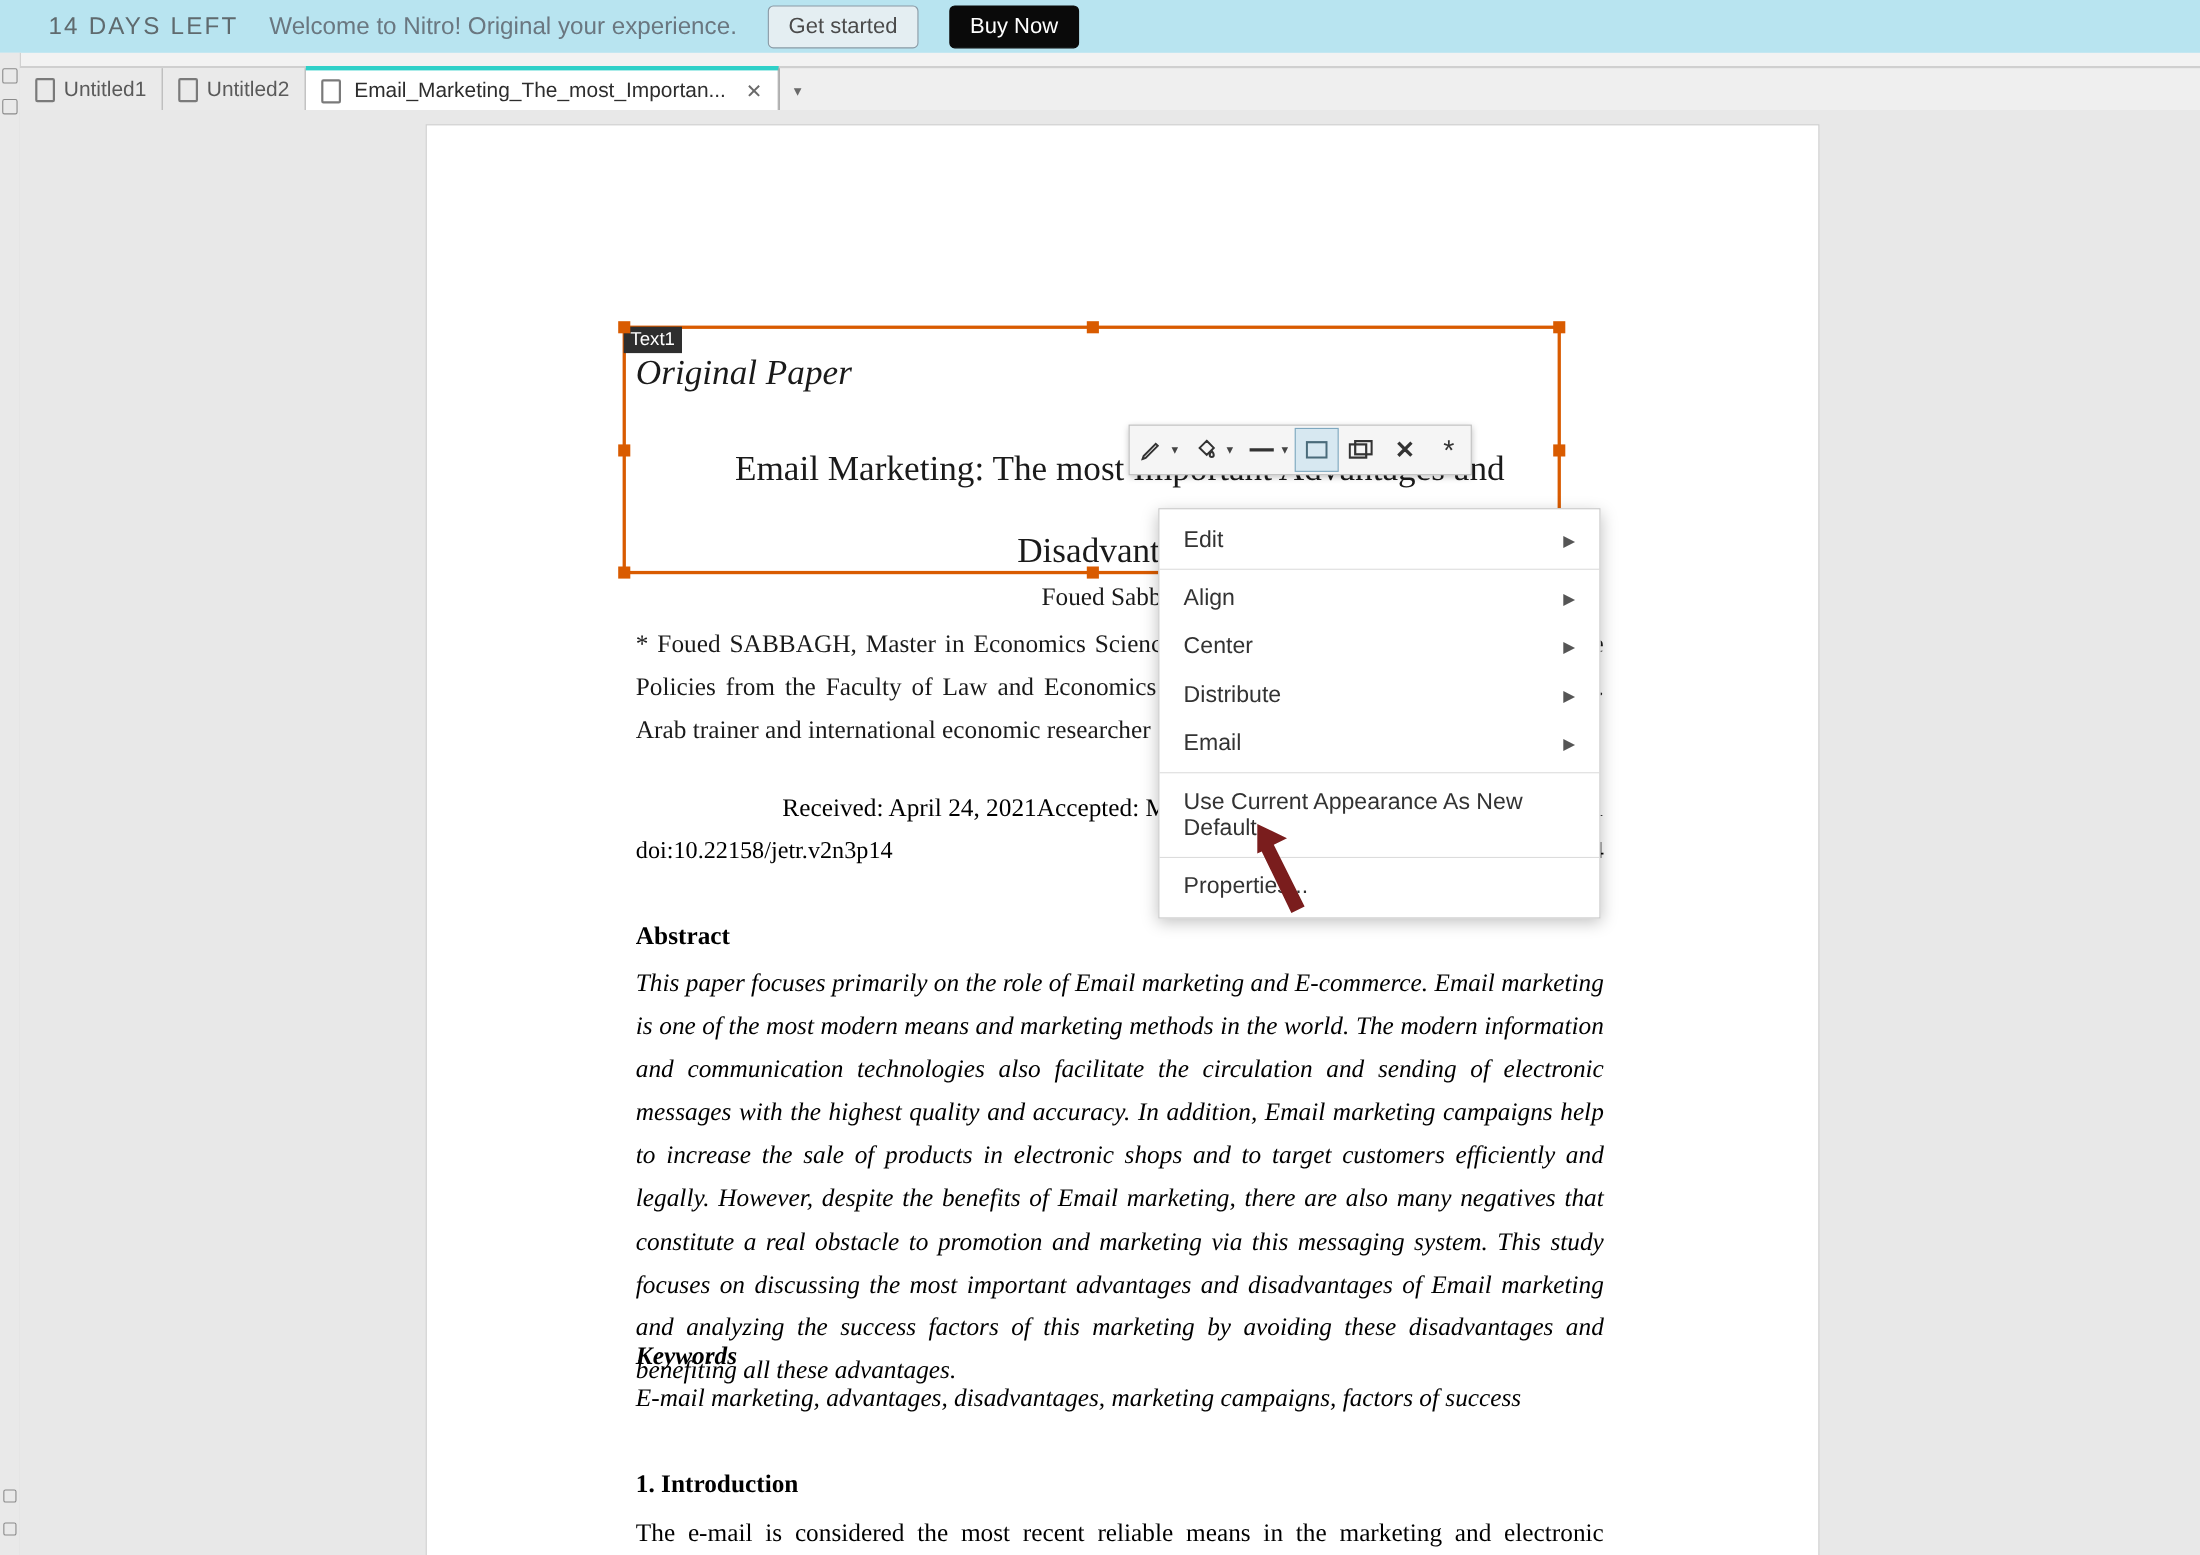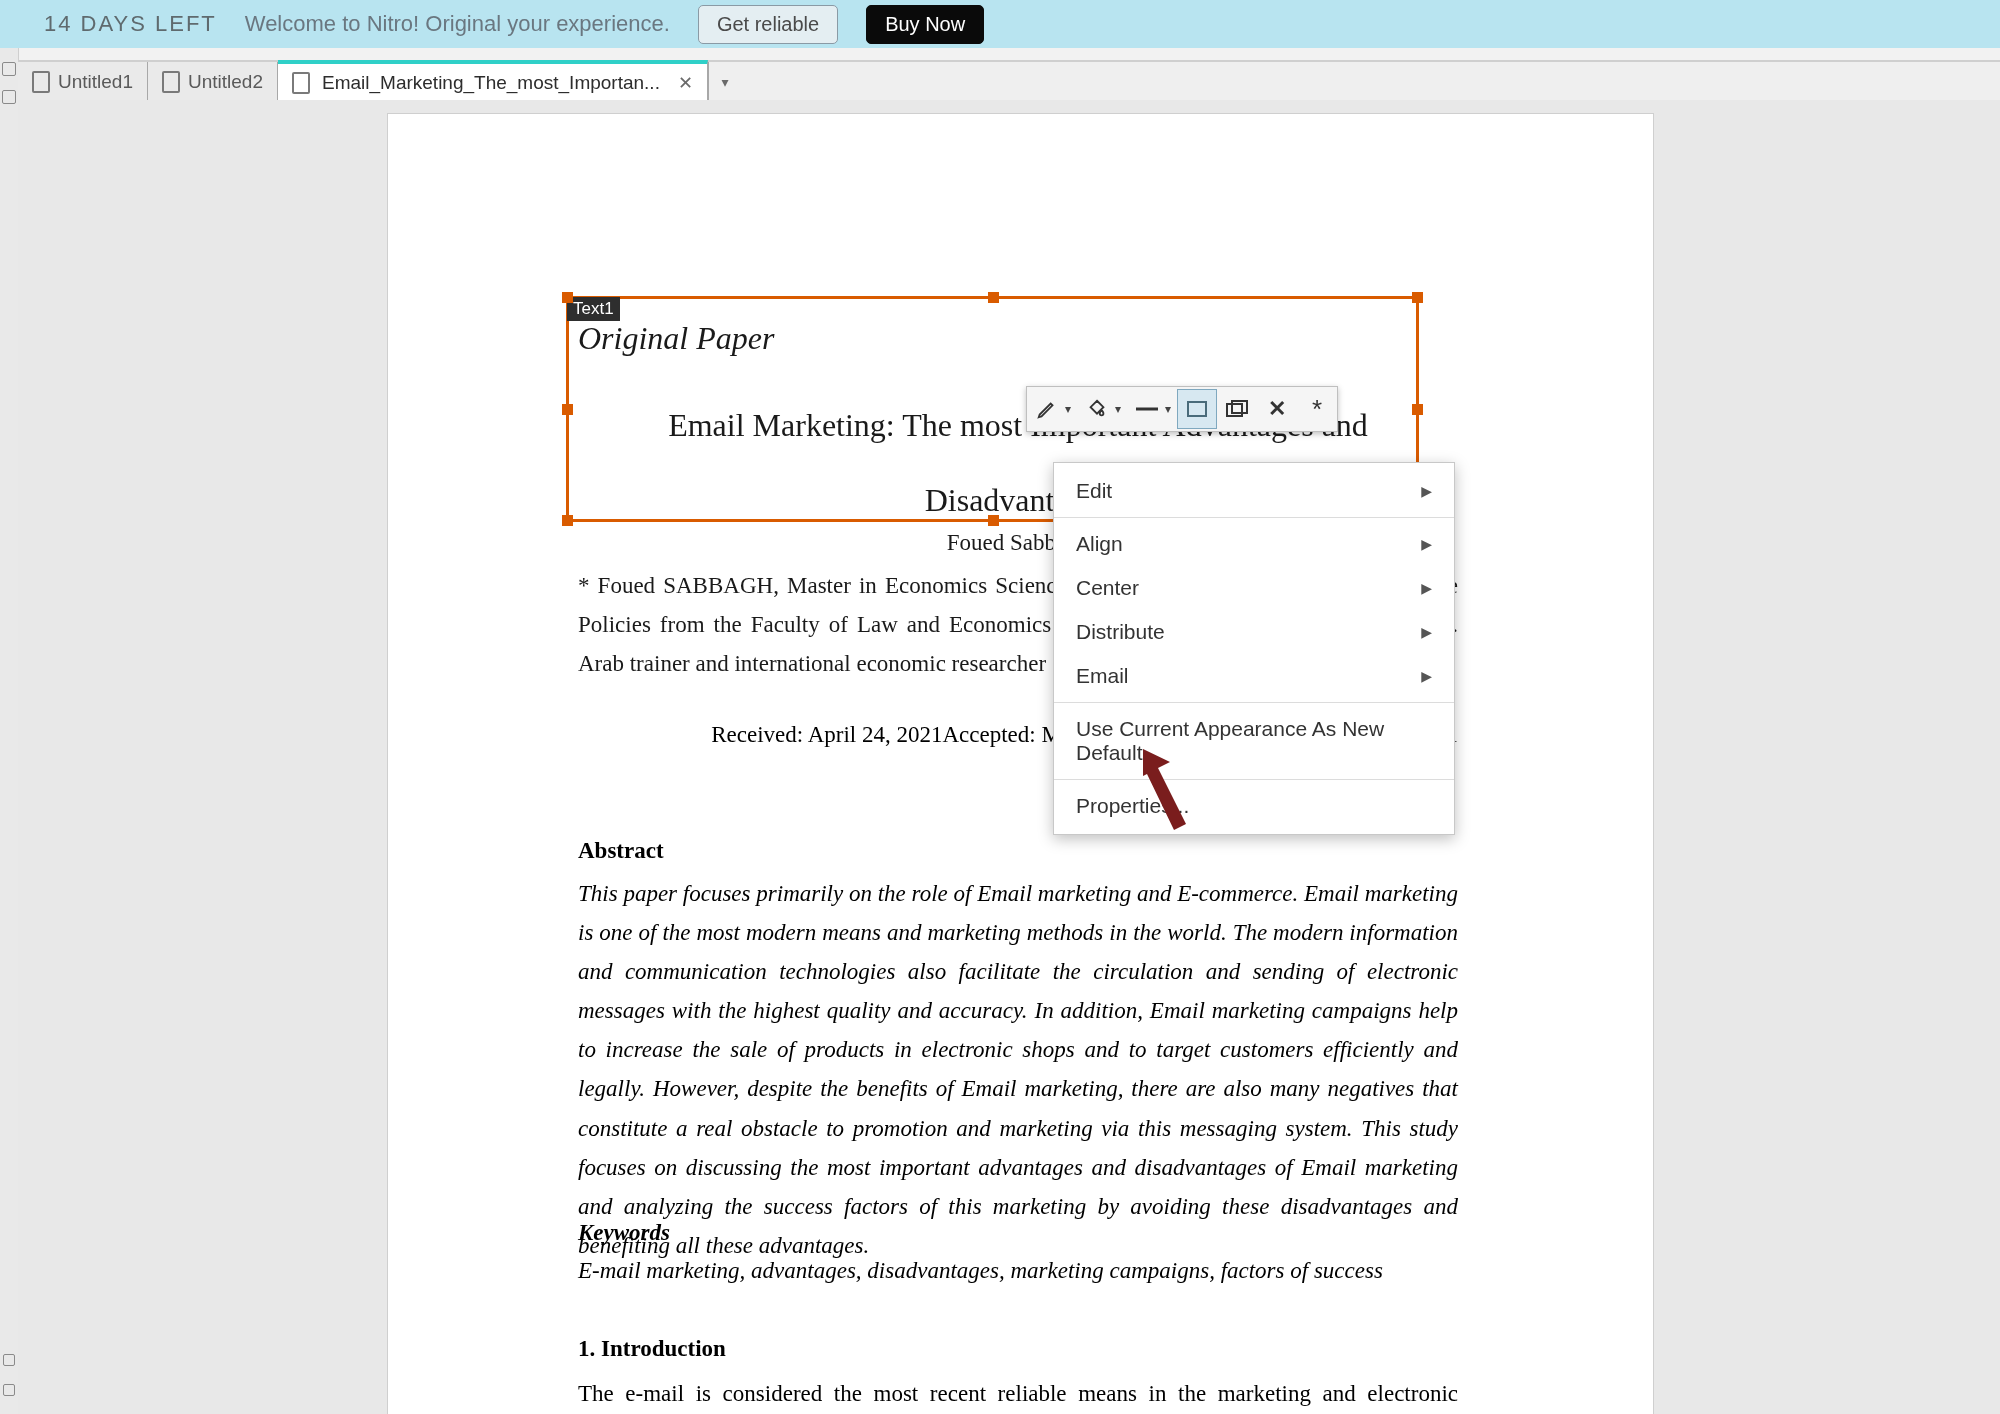--- a/index.html
+++ b/index.html
@@ -360,21 +360,21 @@
     border: 1px solid #8a8a8a;
     border-radius: 2px;
   }
 </style>
 </head>
 <body>
 
 <div class="top-banner">
   <span class="days">14 DAYS LEFT</span>
   <span class="welcome">Welcome to Nitro! Original your experience.</span>
-  <button class="bn-btn">Get reliable</button>
+  <button class="bn-btn">Get started</button>
   <button class="bn-btn buy">Buy Now</button>
 </div>
 
 <div class="left-rail">
   <div class="rail-icon"></div>
   <div class="rail-icon"></div>
 </div>
 <div class="left-bottom-icons">
   <div class="ic"></div>
   <div class="ic"></div>
@@ -409,20 +409,24 @@
     </div>
 
     <div class="author-line">Foued Sabbagh</div>
     <div class="affil">* Foued SABBAGH, Master in Economics Sciences, specializing in Economics and Finance Policies from the Faculty of Law and Economics and Political Sciences of Sousse, Tunisia. Arab trainer and international economic researcher</div>
 
     <div class="dates-row">
       <span>Received: April 24, 2021</span>
       <span>Accepted: May 7, 2021</span>
       <span>Online Published: May 14, 2021</span>
     </div>
+    <div class="doi-row">
+      <span>doi:10.22158/jetr.v2n3p14</span>
+      <span>URL: http://dx.doi.org/10.22158/jetr.v2n3p14</span>
+    </div>
 
     <div class="abstract-h">Abstract</div>
     <div class="abstract-body">This paper focuses primarily on the role of Email marketing and E-commerce. Email marketing is one of the most modern means and marketing methods in the world. The modern information and communication technologies also facilitate the circulation and sending of electronic messages with the highest quality and accuracy. In addition, Email marketing campaigns help to increase the sale of products in electronic shops and to target customers efficiently and legally. However, despite the benefits of Email marketing, there are also many negatives that constitute a real obstacle to promotion and marketing via this messaging system. This study focuses on discussing the most important advantages and disadvantages of Email marketing and analyzing the success factors of this marketing by avoiding these disadvantages and benefiting all these advantages.</div>
 
     <div class="kw-h">Keywords</div>
     <div class="kw-body">E-mail marketing, advantages, disadvantages, marketing campaigns, factors of success</div>
 
     <div class="intro-h">1. Introduction</div>
     <div class="intro-body">The e-mail is considered the most recent reliable means in the marketing and electronic commerce. This means represents the speediest method of exchange of digital messages on the internet. As well, it</div>
 

